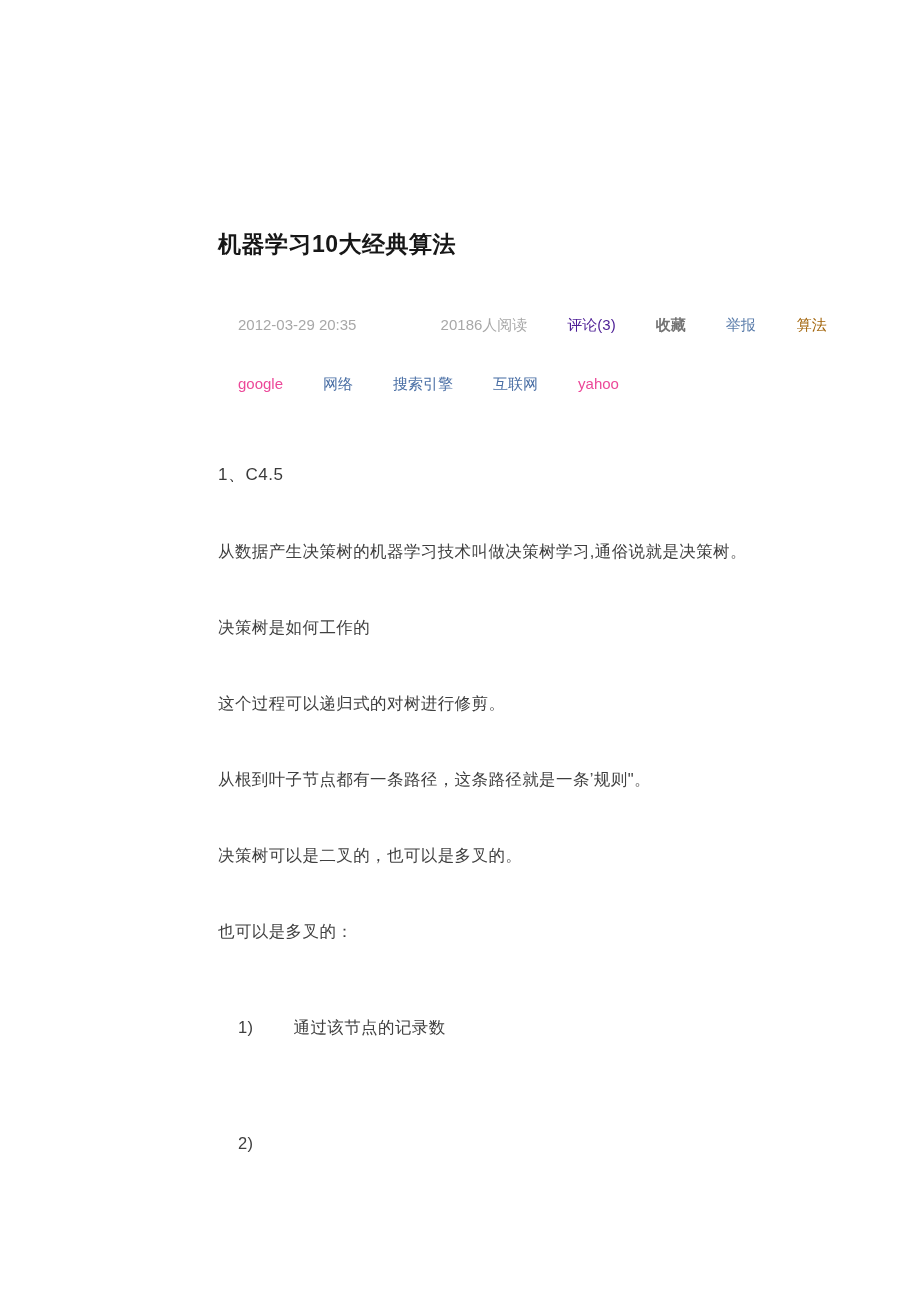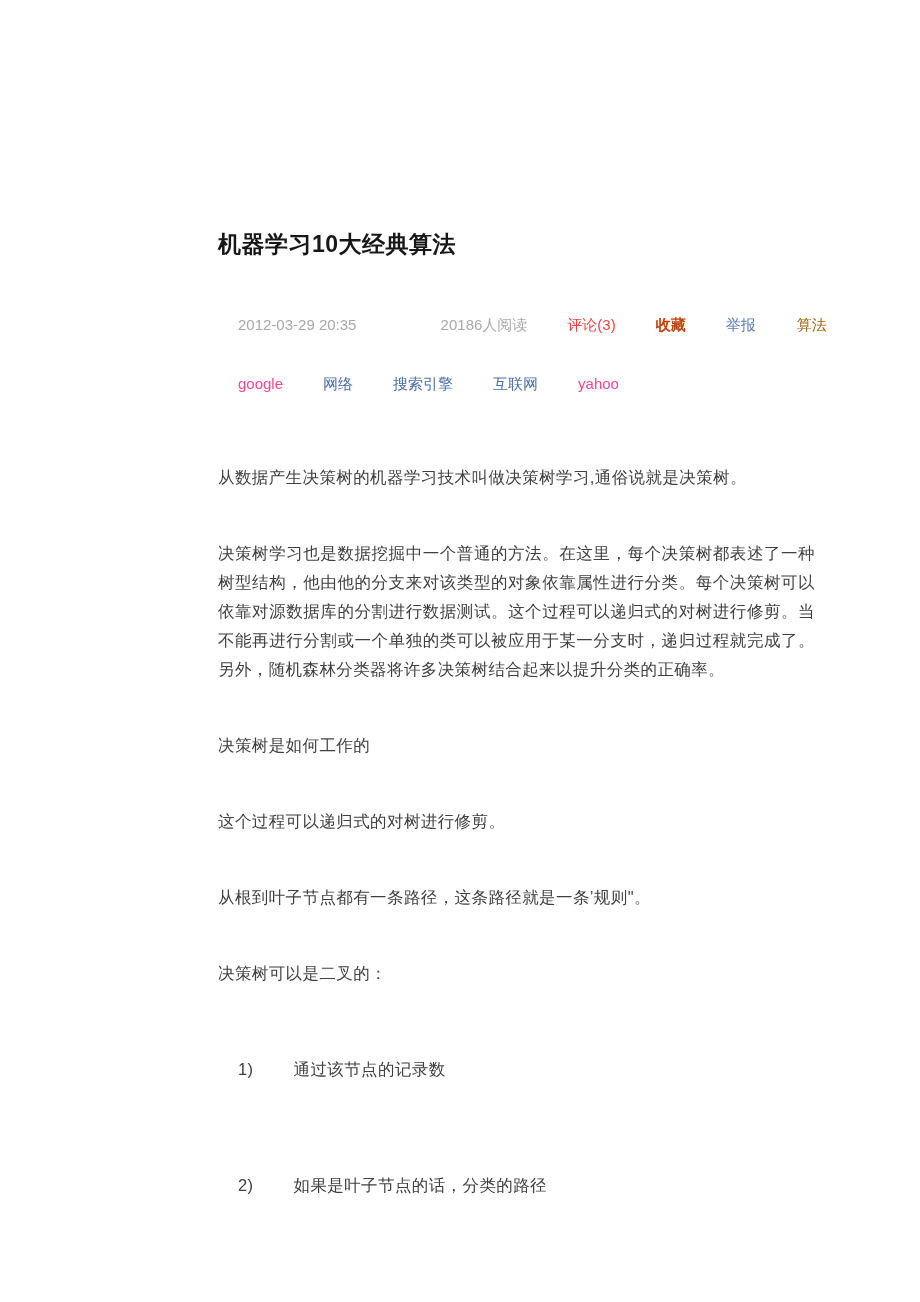--- a/index.html
+++ b/index.html
@@ -28,22 +28,22 @@
   .meta-line {
     text-align: right;
     font-size: 15px;
     line-height: 20px;
     color: #a8a8a8;
     white-space: nowrap;
     margin-bottom: 15px;
   }
   .meta-line .meta-plain { color: #a8a8a8; }
   .meta-line a { text-decoration: none; cursor: pointer; }
-  .link-comments { color: #ef4444; }
-  .link-collect { color: #c2410c; font-weight: bold; }
+  .link-comments { color: #4c1d95; }
+  .link-collect { color: #737373; font-weight: bold; }
   .link-report { color: #5b7dab; font-family: Liberation Serif, serif; }
   .link-category { color: #a16207; margin-left: 9px; }
   .tags-line {
     font-size: 15px;
     line-height: 20px;
     margin-bottom: 45px;
   }
   .tags-line a {
     text-decoration: none;
     cursor: pointer;
@@ -88,31 +88,31 @@
     <h1 class="article-title">机器学习10大经典算法</h1>
 
     <div class="meta-line">
       <span class="meta-plain">2012-03-29 20:35</span><span class="meta-plain"> </span><span class="meta-plain">20186人阅读</span><a class="link-comments">评论(3)</a><a class="link-collect">收藏</a><a class="link-report">举报</a><a class="link-category">算法</a>
     </div>
 
     <div class="tags-line">
       <a class="tag-en">google</a><a>网络</a><a>搜索引擎</a><a>互联网</a><a class="tag-en">yahoo</a>
     </div>
 
+    <div class="section-heading">1、C4.5</div>
 
     <p class="para">从数据产生决策树的机器学习技术叫做决策树学习,通俗说就是决策树。</p>
-    <p class="para">决策树学习也是数据挖掘中一个普通的方法。在这里，每个决策树都表述了一种树型结构，他由他的分支来对该类型的对象依靠属性进行分类。每个决策树可以依靠对源数据库的分割进行数据测试。这个过程可以递归式的对树进行修剪。当不能再进行分割或一个单独的类可以被应用于某一分支时，递归过程就完成了。另外，随机森林分类器将许多决策树结合起来以提升分类的正确率。</p>
     <p class="para">决策树是如何工作的</p>
     <p class="para">这个过程可以递归式的对树进行修剪。</p>
     <p class="para">从根到叶子节点都有一条路径，这条路径就是一条’规则"。</p>
-    <p class="para">决策树可以是二叉的：</p>
+    <p class="para">决策树可以是二叉的，也可以是多叉的。</p>
+    <p class="para">也可以是多叉的：</p>
 
     <div class="list-row">
       <span class="list-marker">1)</span>
       <span class="list-text">通过该节点的记录数</span>
     </div>
     <div class="list-row">
       <span class="list-marker">2)</span>
-      <span class="list-text">如果是叶子节点的话，分类的路径</span>
     </div>
 
   </div>
 </div>
 
 </body></html>

